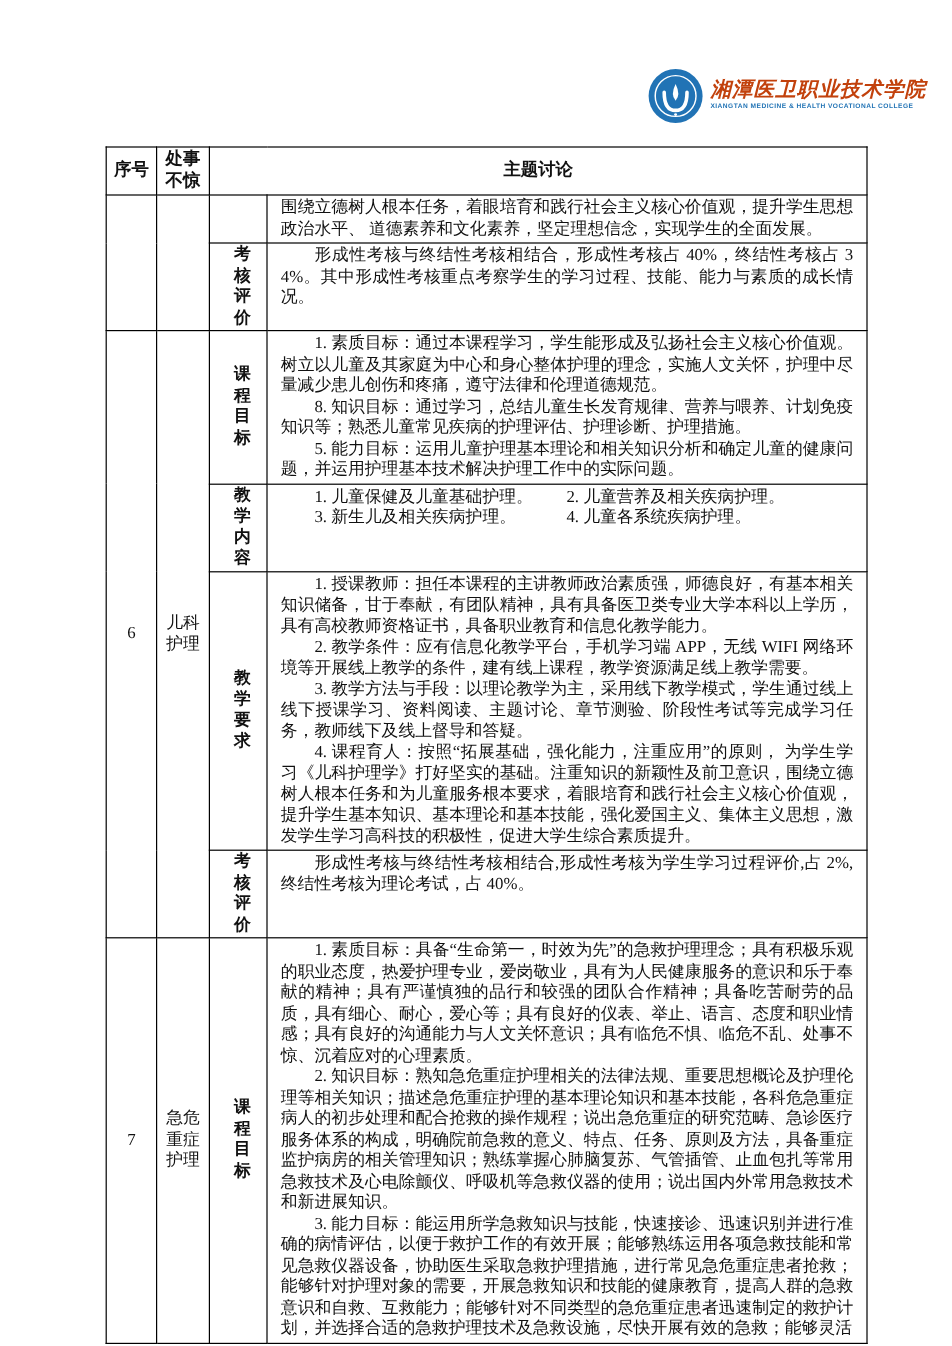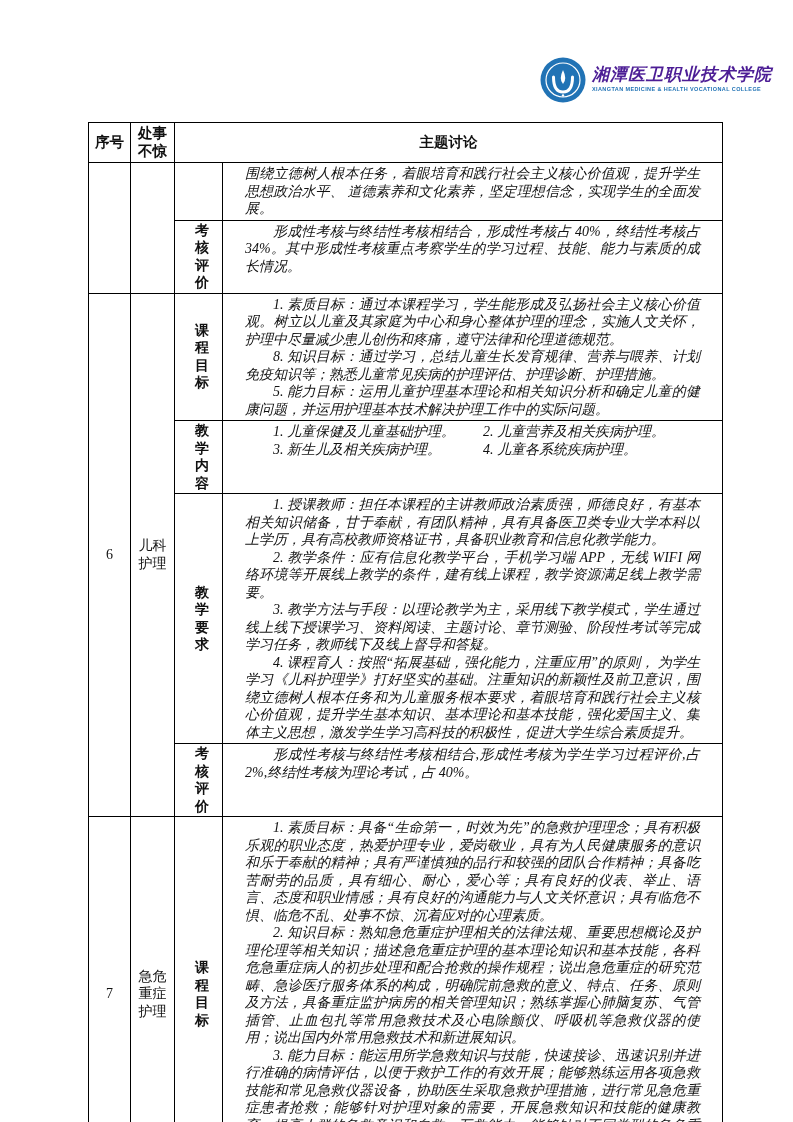--- a/index.html
+++ b/index.html
@@ -15,21 +15,21 @@
 
   
   .logo{
     position:absolute;top:57px;left:540px;
     display:flex;align-items:flex-start;gap:6px;
   }
   .emblem{width:46px;height:46px;display:block;}
   .logo-text{padding-top:8px;}
   .logo-cn{
     font-size:17px;font-weight:bold;font-style:italic;
-    color:#4c1d95;letter-spacing:1px;line-height:20px;
+    color:#c2410c;letter-spacing:1px;line-height:20px;
     white-space:nowrap;
   }
   .logo-en{
     font-size:5.5px;font-weight:bold;color:#2173b5;
     letter-spacing:0.4px;margin-top:1px;white-space:nowrap;
     font-family:"Liberation Sans","DejaVu Sans",sans-serif;
   }
 
   
   table.course-table{
@@ -48,21 +48,21 @@
     font-size:14.5px;padding:2px;
   }
   col.c-no{width:42px;}
   col.c-name{width:44px;}
   col.c-label{width:48px;}
   col.c-desc{width:500px;}
   td.cell-no{text-align:center;font-weight:normal;}
   td.cell-name{text-align:center;font-weight:normal;white-space:pre-line;}
   td.cell-label{text-align:center;font-weight:bold;white-space:pre-line;padding:1px 20px;}
   td.cell-desc{
-    text-align:justify;vertical-align:top;padding:2px 22px;font-style:italic;
+    text-align:justify;vertical-align:top;padding:2px 11px;
   }
   td.cell-desc p{margin:0;}
   td.cell-desc p.indent{text-indent:2em;}
 
   
   .page-number{
     position:absolute;left:88px;top:1028px;width:634px;
     text-align:center;font-size:13px;color:#111;
   }
 </style>

